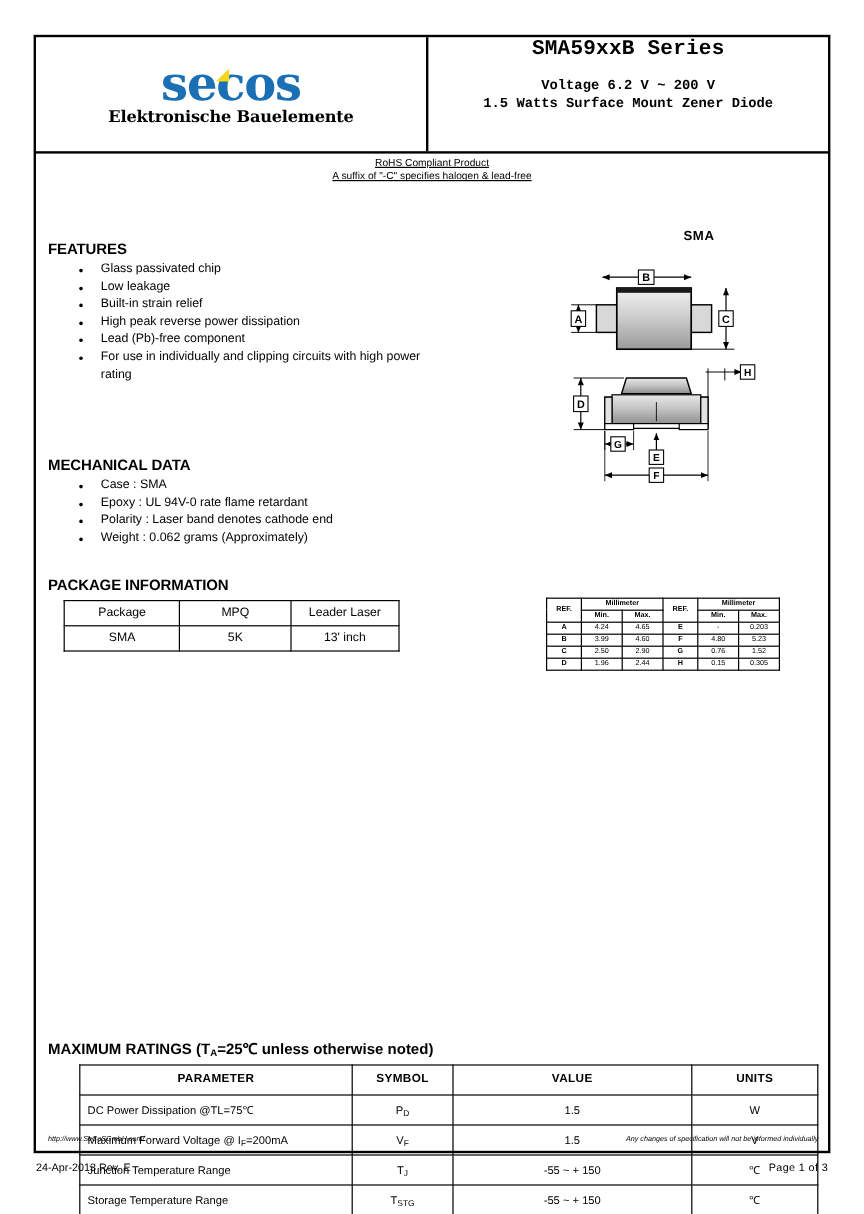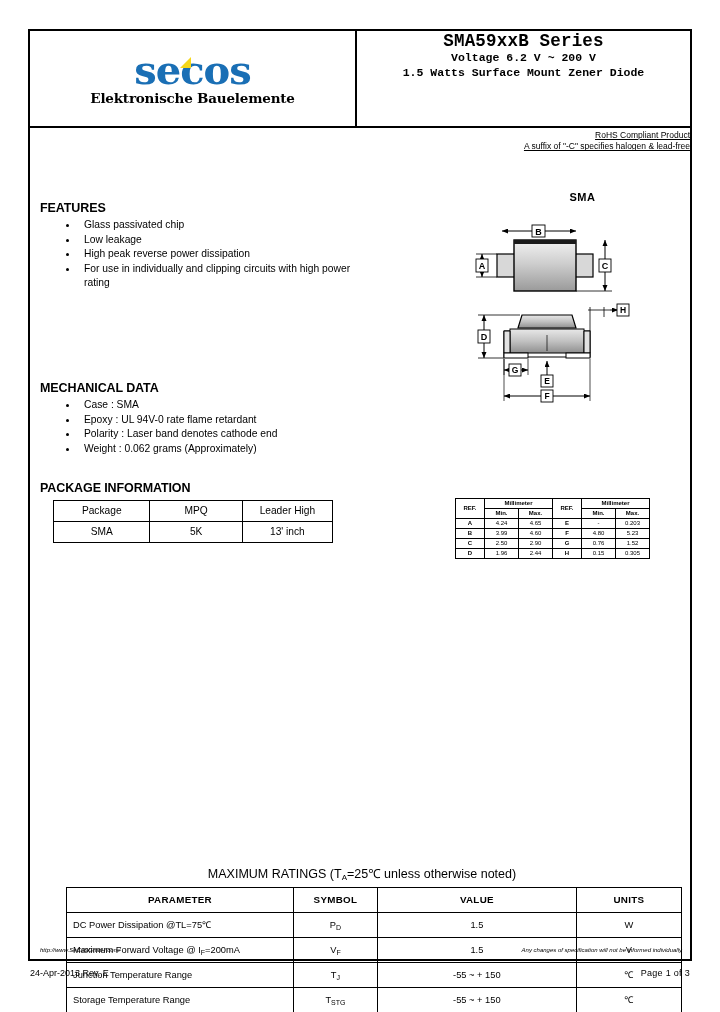--- a/index.html
+++ b/index.html
@@ -69,26 +69,26 @@
     display: flex;
     flex-direction: column;
     align-items: center;
     font-family: Liberation Mono, monospace;
     text-align: center;
   }
   .title-main {
     font-size: 17.5px; font-weight: bold;
     letter-spacing: 0.2px;
   }
-  .title-sub1 { font-size: 11.5px; font-weight: bold; margin-top: 0; }
+  .title-sub1 { font-size: 11.5px; font-weight: bold; margin-top: 14px; }
   .title-sub2 { font-size: 11.5px; font-weight: bold; margin-top: 2px; }
 
   
   .rohs {
-    text-align: right;
+    text-align: center;
     padding-top: 2px;
     font-size: 8.5px;
     line-height: 1.35;
   }
   .rohs span {
     text-decoration: underline;
     display: inline-block;
   }
 
   
@@ -163,21 +163,21 @@
     height: 9px;
     line-height: 9px;
     font-weight: normal;
   }
   table.dim-table th { font-weight: bold; font-size: 6px; }
   table.dim-table .refcol { width: 28px; font-weight: bold; }
   table.dim-table .numcol { width: 33px; }
 
   
   .ratings { position: absolute; left: 10px; top: 712px; width: 644px; }
-  .ratings-head { font-size: 12.5px; font-weight: normal; text-align: center; }
+  .ratings-head { font-size: 12.5px; font-weight: bold; }
   .ratings-head sub { font-size: 8px; }
   table.rate-table {
     border-collapse: collapse;
     margin-top: 5px;
     margin-left: 26px;
     width: 616px;
   }
   table.rate-table th, table.rate-table td {
     border: 1px solid #000;
     height: 22px;
@@ -246,21 +246,23 @@
     <div><span>A suffix of "-C" specifies halogen &amp; lead-free</span></div>
   </div>
 
   <div class="body-area">
 
     <div class="features">
       <div class="sec-head">FEATURES</div>
       <ul class="bullets">
         <li>Glass passivated chip</li>
         <li>Low leakage</li>
+        <li>Built-in strain relief</li>
         <li>High peak reverse power dissipation</li>
+        <li>Lead (Pb)-free component</li>
         <li>For use in individually and clipping circuits with high power rating</li>
       </ul>
     </div>
 
     <div class="mech">
       <div class="sec-head">MECHANICAL DATA</div>
       <ul class="bullets">
         <li>Case : SMA</li>
         <li>Epoxy : UL 94V-0 rate flame retardant</li>
         <li>Polarity : Laser band denotes cathode end</li>
@@ -268,21 +270,21 @@
       </ul>
     </div>
 
     <div class="pkginfo">
       <div class="sec-head">PACKAGE INFORMATION</div>
       <table class="grid pkg-table">
         <tbody>
           <tr>
             <td>Package</td>
             <td>MPQ</td>
-            <td>Leader High</td>
+            <td>Leader Laser</td>
           </tr>
           <tr>
             <td>SMA</td>
             <td>5K</td>
             <td>13' inch</td>
           </tr>
         </tbody>
       </table>
     </div>
 

